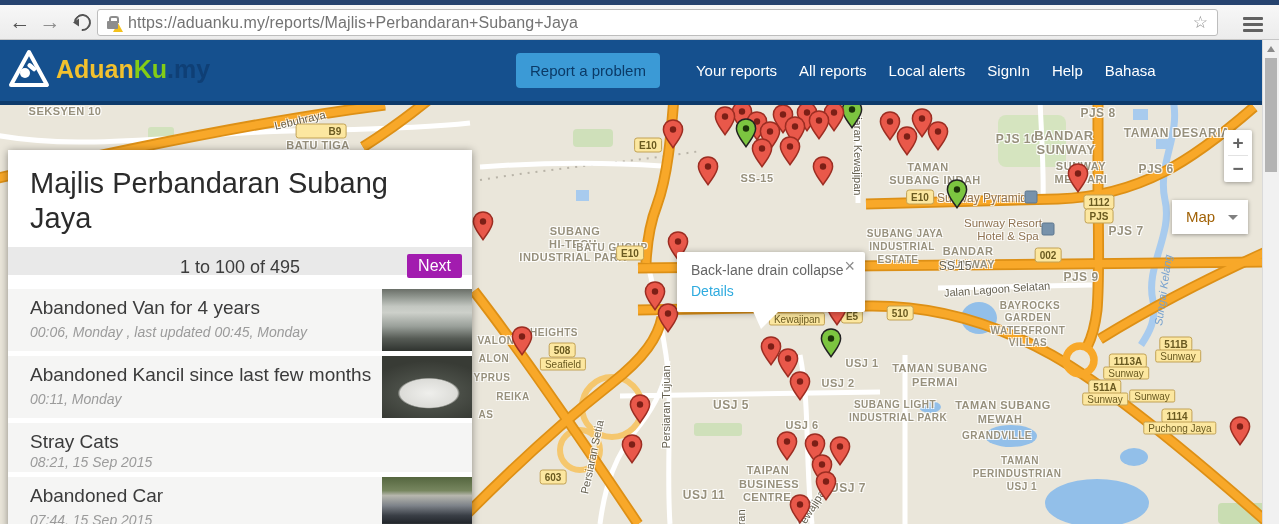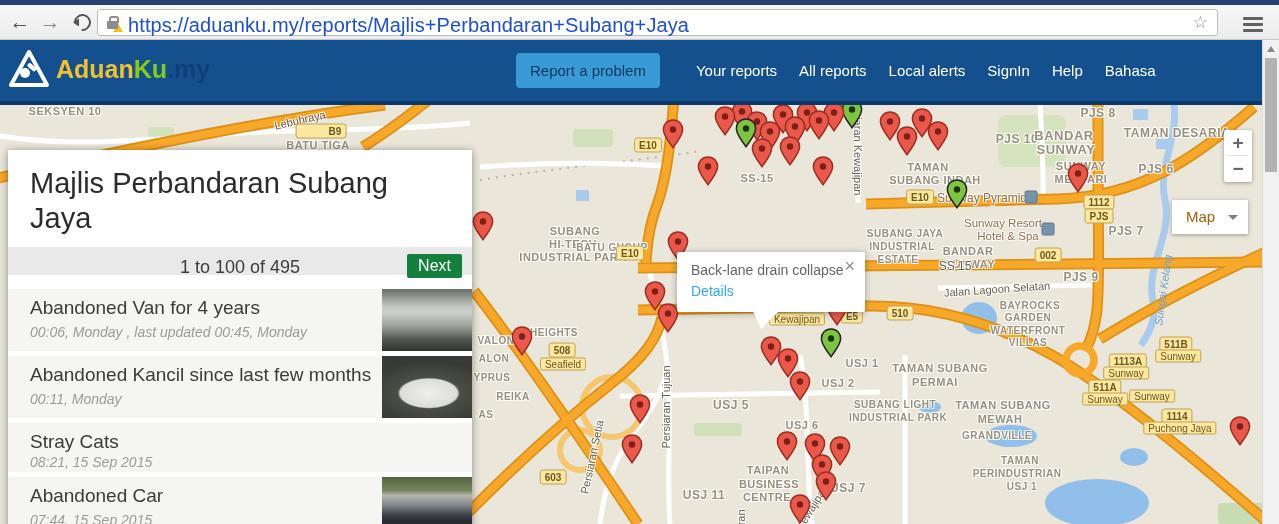--- a/index.html
+++ b/index.html
@@ -11,21 +11,21 @@
   .chrome{position:absolute;left:0;top:5px;width:1279px;height:35px;
           background:linear-gradient(#f7f7f7,#ececec);border-bottom:1px solid #c6c6c6;box-sizing:border-box;}
   .navbtn{position:absolute;top:3px;font-size:21px;font-weight:bold;color:#555;line-height:28px;width:24px;text-align:center;}
   .back{left:8px;}
   .fwd{left:38px;color:#8f8f8f;}
   .reload{position:absolute;left:74px;top:9px;width:13px;height:13px;border:2.6px solid #555;
           border-radius:50%;border-left-color:transparent;transform:rotate(-40deg);}
   .reload:after{content:"";position:absolute;left:-5px;top:-3px;border:4px solid transparent;border-right:6px solid #555;transform:rotate(40deg);}
   .urlbar{position:absolute;left:97px;top:4px;width:1121px;height:27px;background:#fff;
           border:1px solid #bdbdbd;border-radius:3px;box-sizing:border-box;}
-  .urltext{position:absolute;left:30px;top:4px;font-size:20px;color:#1d4ed8;letter-spacing:.1px;}
+  .urltext{position:absolute;left:30px;top:4px;font-size:16px;color:#737373;letter-spacing:.1px;}
   .lock{position:absolute;left:9px;top:7px;width:12px;height:12px;}
   .lock:before{content:"";position:absolute;left:2px;top:-1px;width:6px;height:5px;border:2px solid #8d8d8d;
                border-bottom:none;border-radius:3px 3px 0 0;}
   .lock:after{content:"";position:absolute;left:0;top:4px;width:11px;height:8px;background:#8d8d8d;border-radius:1px;}
   .lock .warn{position:absolute;right:-4px;bottom:-3px;width:0;height:0;border-left:5px solid transparent;
               border-right:5px solid transparent;border-bottom:9px solid #f3c11c;}
   .star{position:absolute;right:9px;top:2px;font-size:17px;color:#8f8f8f;}
   .menubtn{position:absolute;left:1243px;top:12px;width:20px;height:16px;}
   .menubtn i{display:block;height:3px;background:#616161;margin-bottom:3px;border-radius:1px;}
 
@@ -75,21 +75,21 @@
   .maptype-label{position:absolute;left:14px;top:8px;font-size:15px;color:#a16207;}
   .caret{position:absolute;right:10px;top:15px;width:0;height:0;border-left:5px solid transparent;
          border-right:5px solid transparent;border-top:5px solid #808080;}
 
   
   .panel{position:absolute;left:8px;top:150px;width:464px;height:380px;background:#fff;
          box-shadow:0 1px 8px rgba(0,0,0,.4);z-index:800;}
   .panel-title{padding:16px 40px 10px 22px;font-size:29px;line-height:1.22;color:#2b2b2b;}
   .pager{height:28px;background:#e9e9e9;position:relative;text-align:center;}
   .pager-text{line-height:40px;font-size:18px;color:#3c3c3c;}
-  .next-btn{position:absolute;right:10px;top:7px;background:#15803d;color:#fff;font-size:16px;
+  .next-btn{position:absolute;right:10px;top:7px;background:#a21caf;color:#fff;font-size:16px;
             padding:3px 11px;border-radius:2px;}
   .report-list{margin-top:14px;}
   .report-item{position:relative;background:#f5f5f4;margin-bottom:5px;height:62px;}
   .report-item.no-thumb{height:49px;}
   .ri-title{position:absolute;left:22px;top:8px;font-size:19px;color:#3b3b3b;}
   .ri-meta{position:absolute;left:22px;top:35px;font-size:14px;font-style:italic;color:#9b9b9b;}
   .no-thumb .ri-meta{top:31px;}
   .thumb{position:absolute;right:0;top:0;width:90px;height:100%;}
   .th-van{background:linear-gradient(180deg,#6a6f68 0%,#8e948d 12%,#c3c7c1 28%,#cdd0ca 38%,#9aa09a 60%,#565b55 80%,#2f332f 100%);}
   .th-kancil{background:radial-gradient(ellipse 72% 52% at 52% 60%,#efefec 0%,#dcdcd8 44%,#4a4e47 48%,#383b35 100%);}

